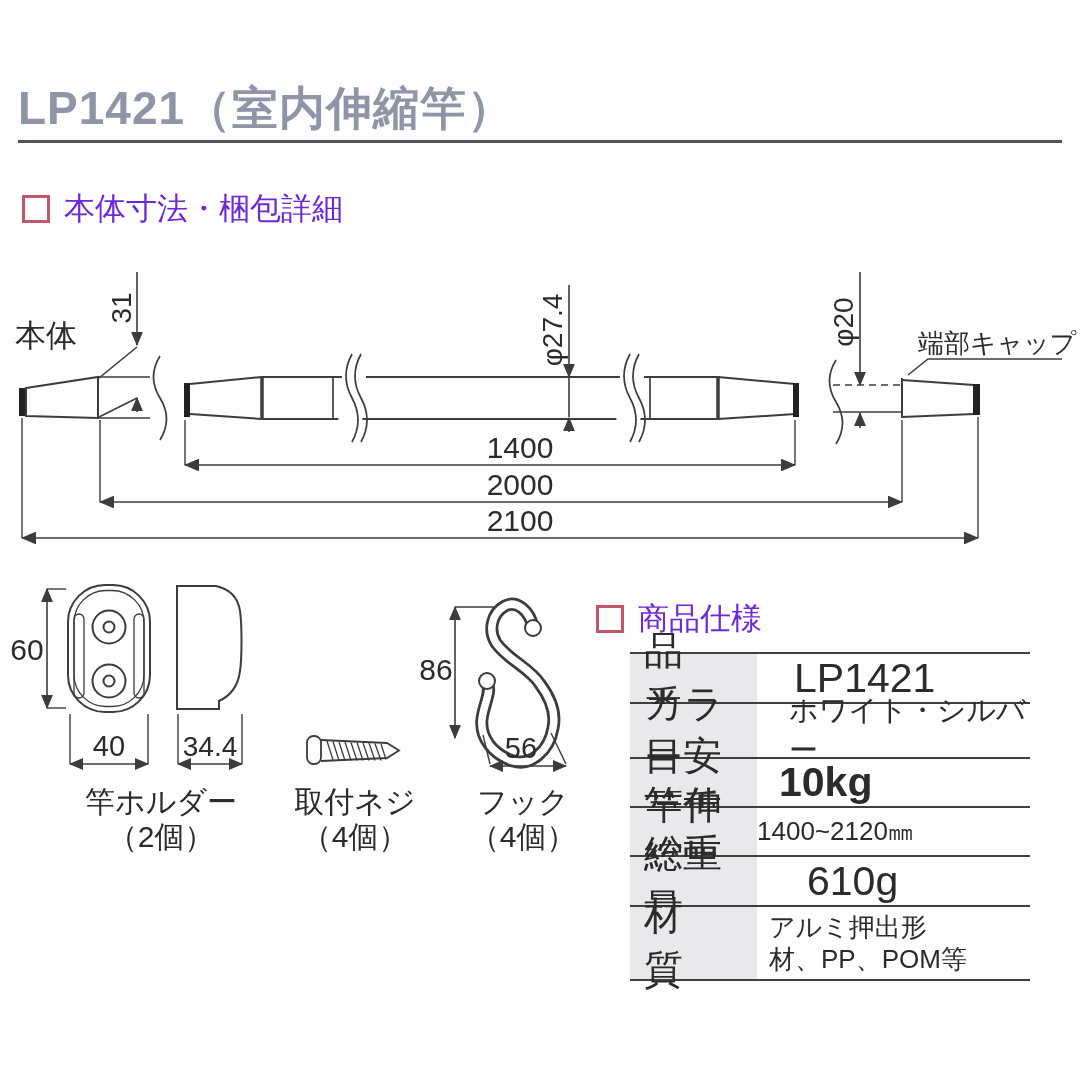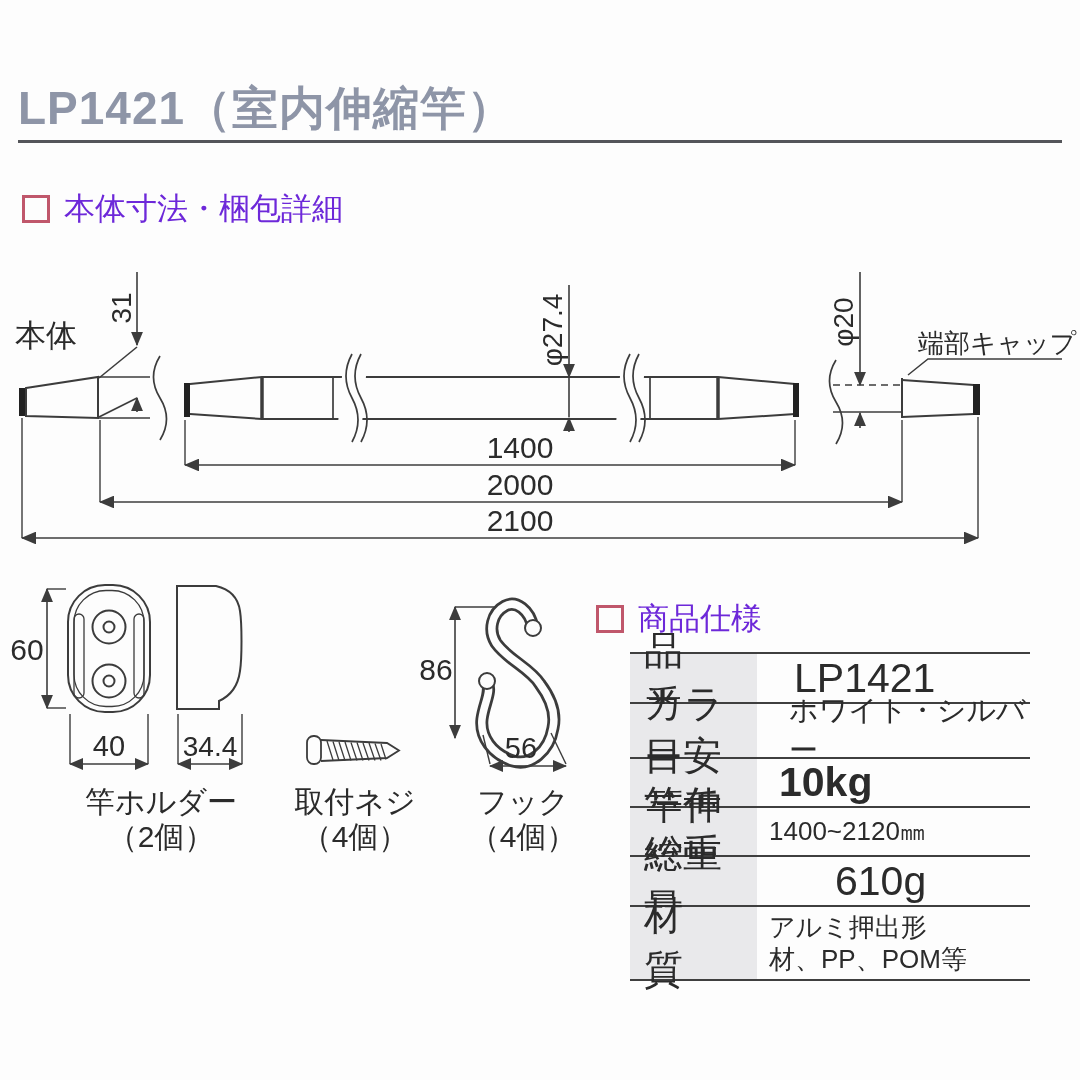--- a/index.html
+++ b/index.html
@@ -23,22 +23,22 @@
   .part-label{font-size:30px;}
   
   #spec-table{left:630px;top:652px;width:400px;border-top:2.5px solid #3f3f3f;}
   .srow{display:flex;border-bottom:2.5px solid #3f3f3f;align-items:stretch;}
   .scell-l{width:127px;background:#e9e9eb;display:flex;align-items:center;
            padding-left:14px;font-size:39px;box-sizing:border-box;flex:none;}
   .scell-v{display:flex;align-items:center;font-size:41px;box-sizing:border-box;}
   .srow:nth-child(1){height:48px;} .srow:nth-child(1) .scell-v{padding-left:37px;}
   .srow:nth-child(2){height:53px;} .srow:nth-child(2) .scell-v{padding-left:32px;font-size:29px;}
   .srow:nth-child(3){height:47px;} .srow:nth-child(3) .scell-v{padding-left:22px;font-weight:bold;}
-  .srow:nth-child(4){height:47px;} .srow:nth-child(4) .scell-v{padding-left:12px;font-size:26px;}
-  .srow:nth-child(5){height:48px;} .srow:nth-child(5) .scell-v{padding-left:78px;}
+  .srow:nth-child(4){height:47px;} .srow:nth-child(4) .scell-v{font-size:26px;}
+  .srow:nth-child(5){height:48px;} .srow:nth-child(5) .scell-v{padding-left:50px;}
   .srow:nth-child(6){height:72px;} .srow:nth-child(6) .scell-v{padding-left:12px;font-size:26px;
         width:220px;line-height:1.25;}
 </style>
 </head>
 <body>
 
 <div class="abs" id="page-title">LP1421（室内伸縮竿）</div>
 <div class="abs" id="title-rule"></div>
 
 <div class="abs sec-head" id="sec-dim">

